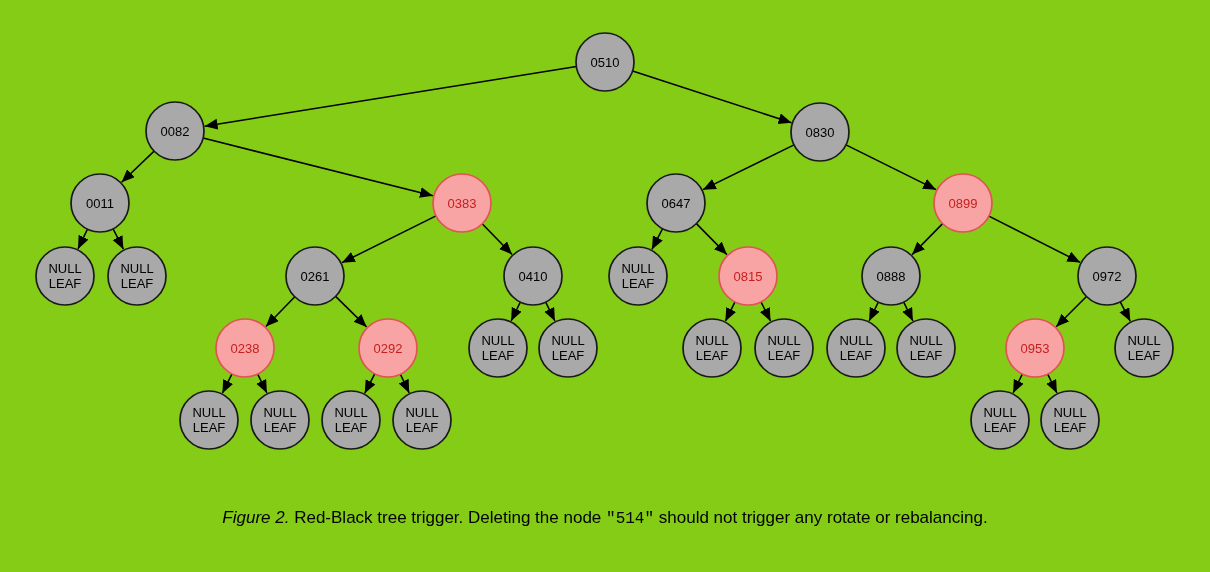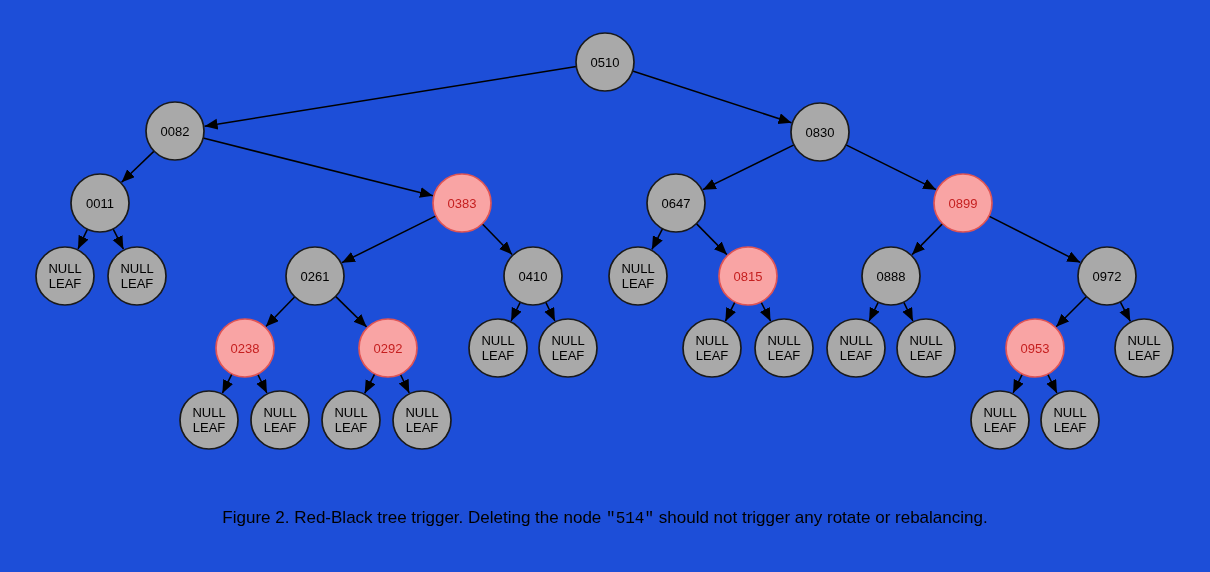--- a/index.html
+++ b/index.html
@@ -9,21 +9,21 @@
   }
   body {
     width: 1210px;
     height: 572px;
     overflow: hidden;
     font-family: "Liberation Sans", sans-serif;
   }
   .figure-wrap {
     width: 1210px;
     height: 572px;
-    background: #1d4ed8;
+    background: #84cc16;
   }
   svg { display: block; }
   .edge {
     stroke: var(--edge, #000000);
     stroke-width: 1.5;
     fill: none;
   }
   .arrowhead { fill: var(--edge, #000000); }
   circle.node-black {
     fill: var(--black-node-fill, #a9a9a9);
@@ -43,21 +43,21 @@
   text.text-black { fill: var(--black-node-text, #000000); }
   text.text-red   { fill: var(--red-node-text, #c51f1f); }
   .caption {
     margin-top: 27px;
     text-align: center;
     font-size: 17px;
     line-height: 22px;
     color: #000000;
     white-space: nowrap;
   }
-  .caption .seg-italic { }
+  .caption .seg-italic { font-style: italic; }
   .caption .seg-normal { font-style: normal; }
   .caption .seg-mono {
     font-family: "Liberation Mono", monospace;
     font-size: 16px;
   }
 </style>
 </head>
 <body>
 
 <div class="figure-wrap">

